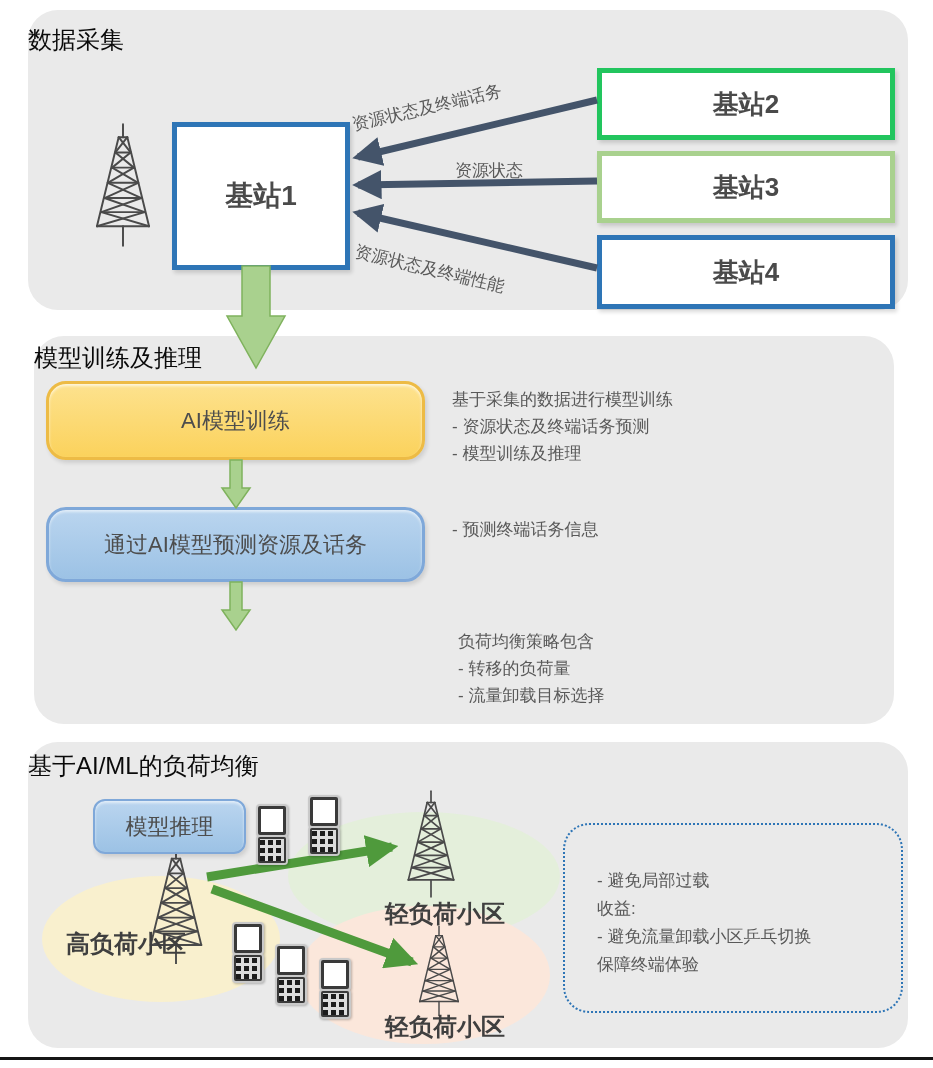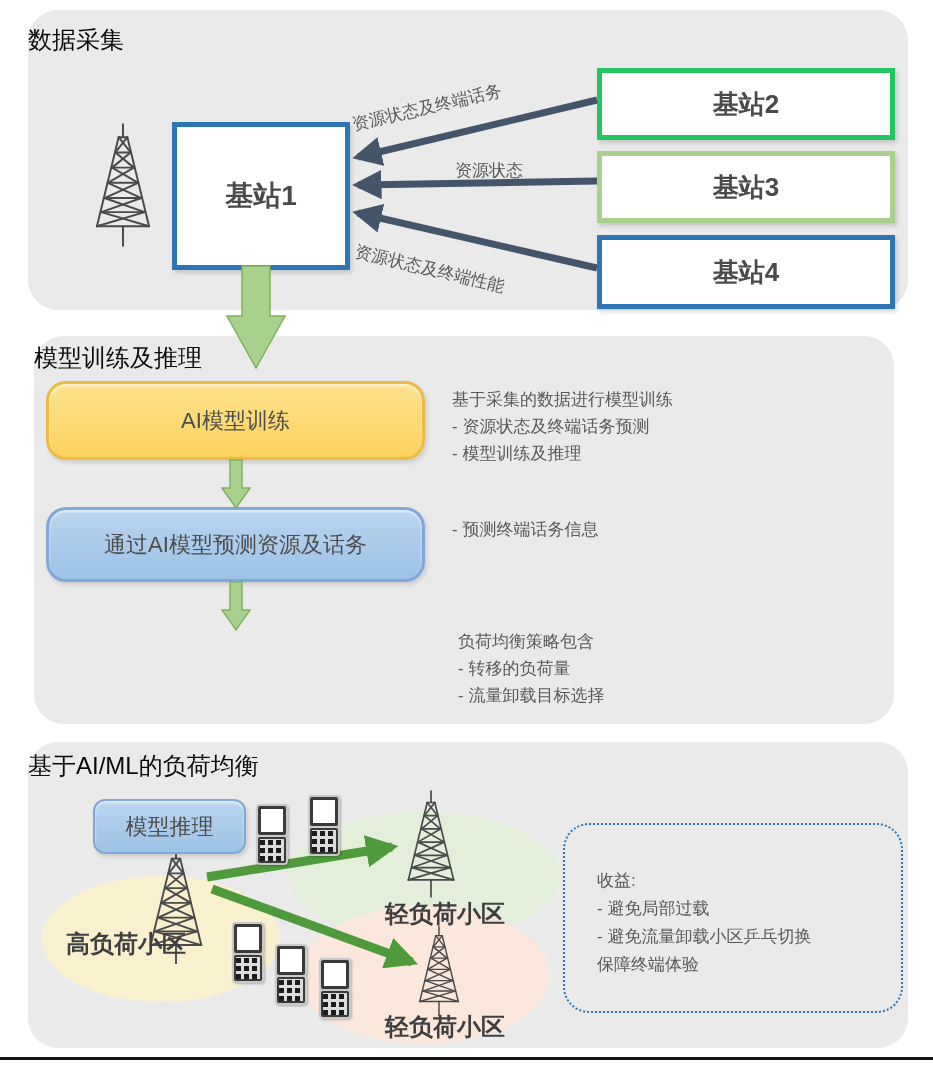--- a/index.html
+++ b/index.html
@@ -212,21 +212,21 @@
       <div class="scr"></div>
       <div class="pad"></div>
     </div>
   <div class="phone" id="phoneE">
       <div class="scr"></div>
       <div class="pad"></div>
     </div>
 
   <div id="benefits">
     <div class="btext">
+      <div>- 避免局部过载</div>
       <div>收益:</div>
-      <div>- 避免局部过载</div>
       <div>- 避免流量卸载小区乒乓切换</div>
       <div>保障终端体验</div>
     </div>
   </div>
 
   <div id="bottom-rule"></div>
 </div>
 
 </body></html>

